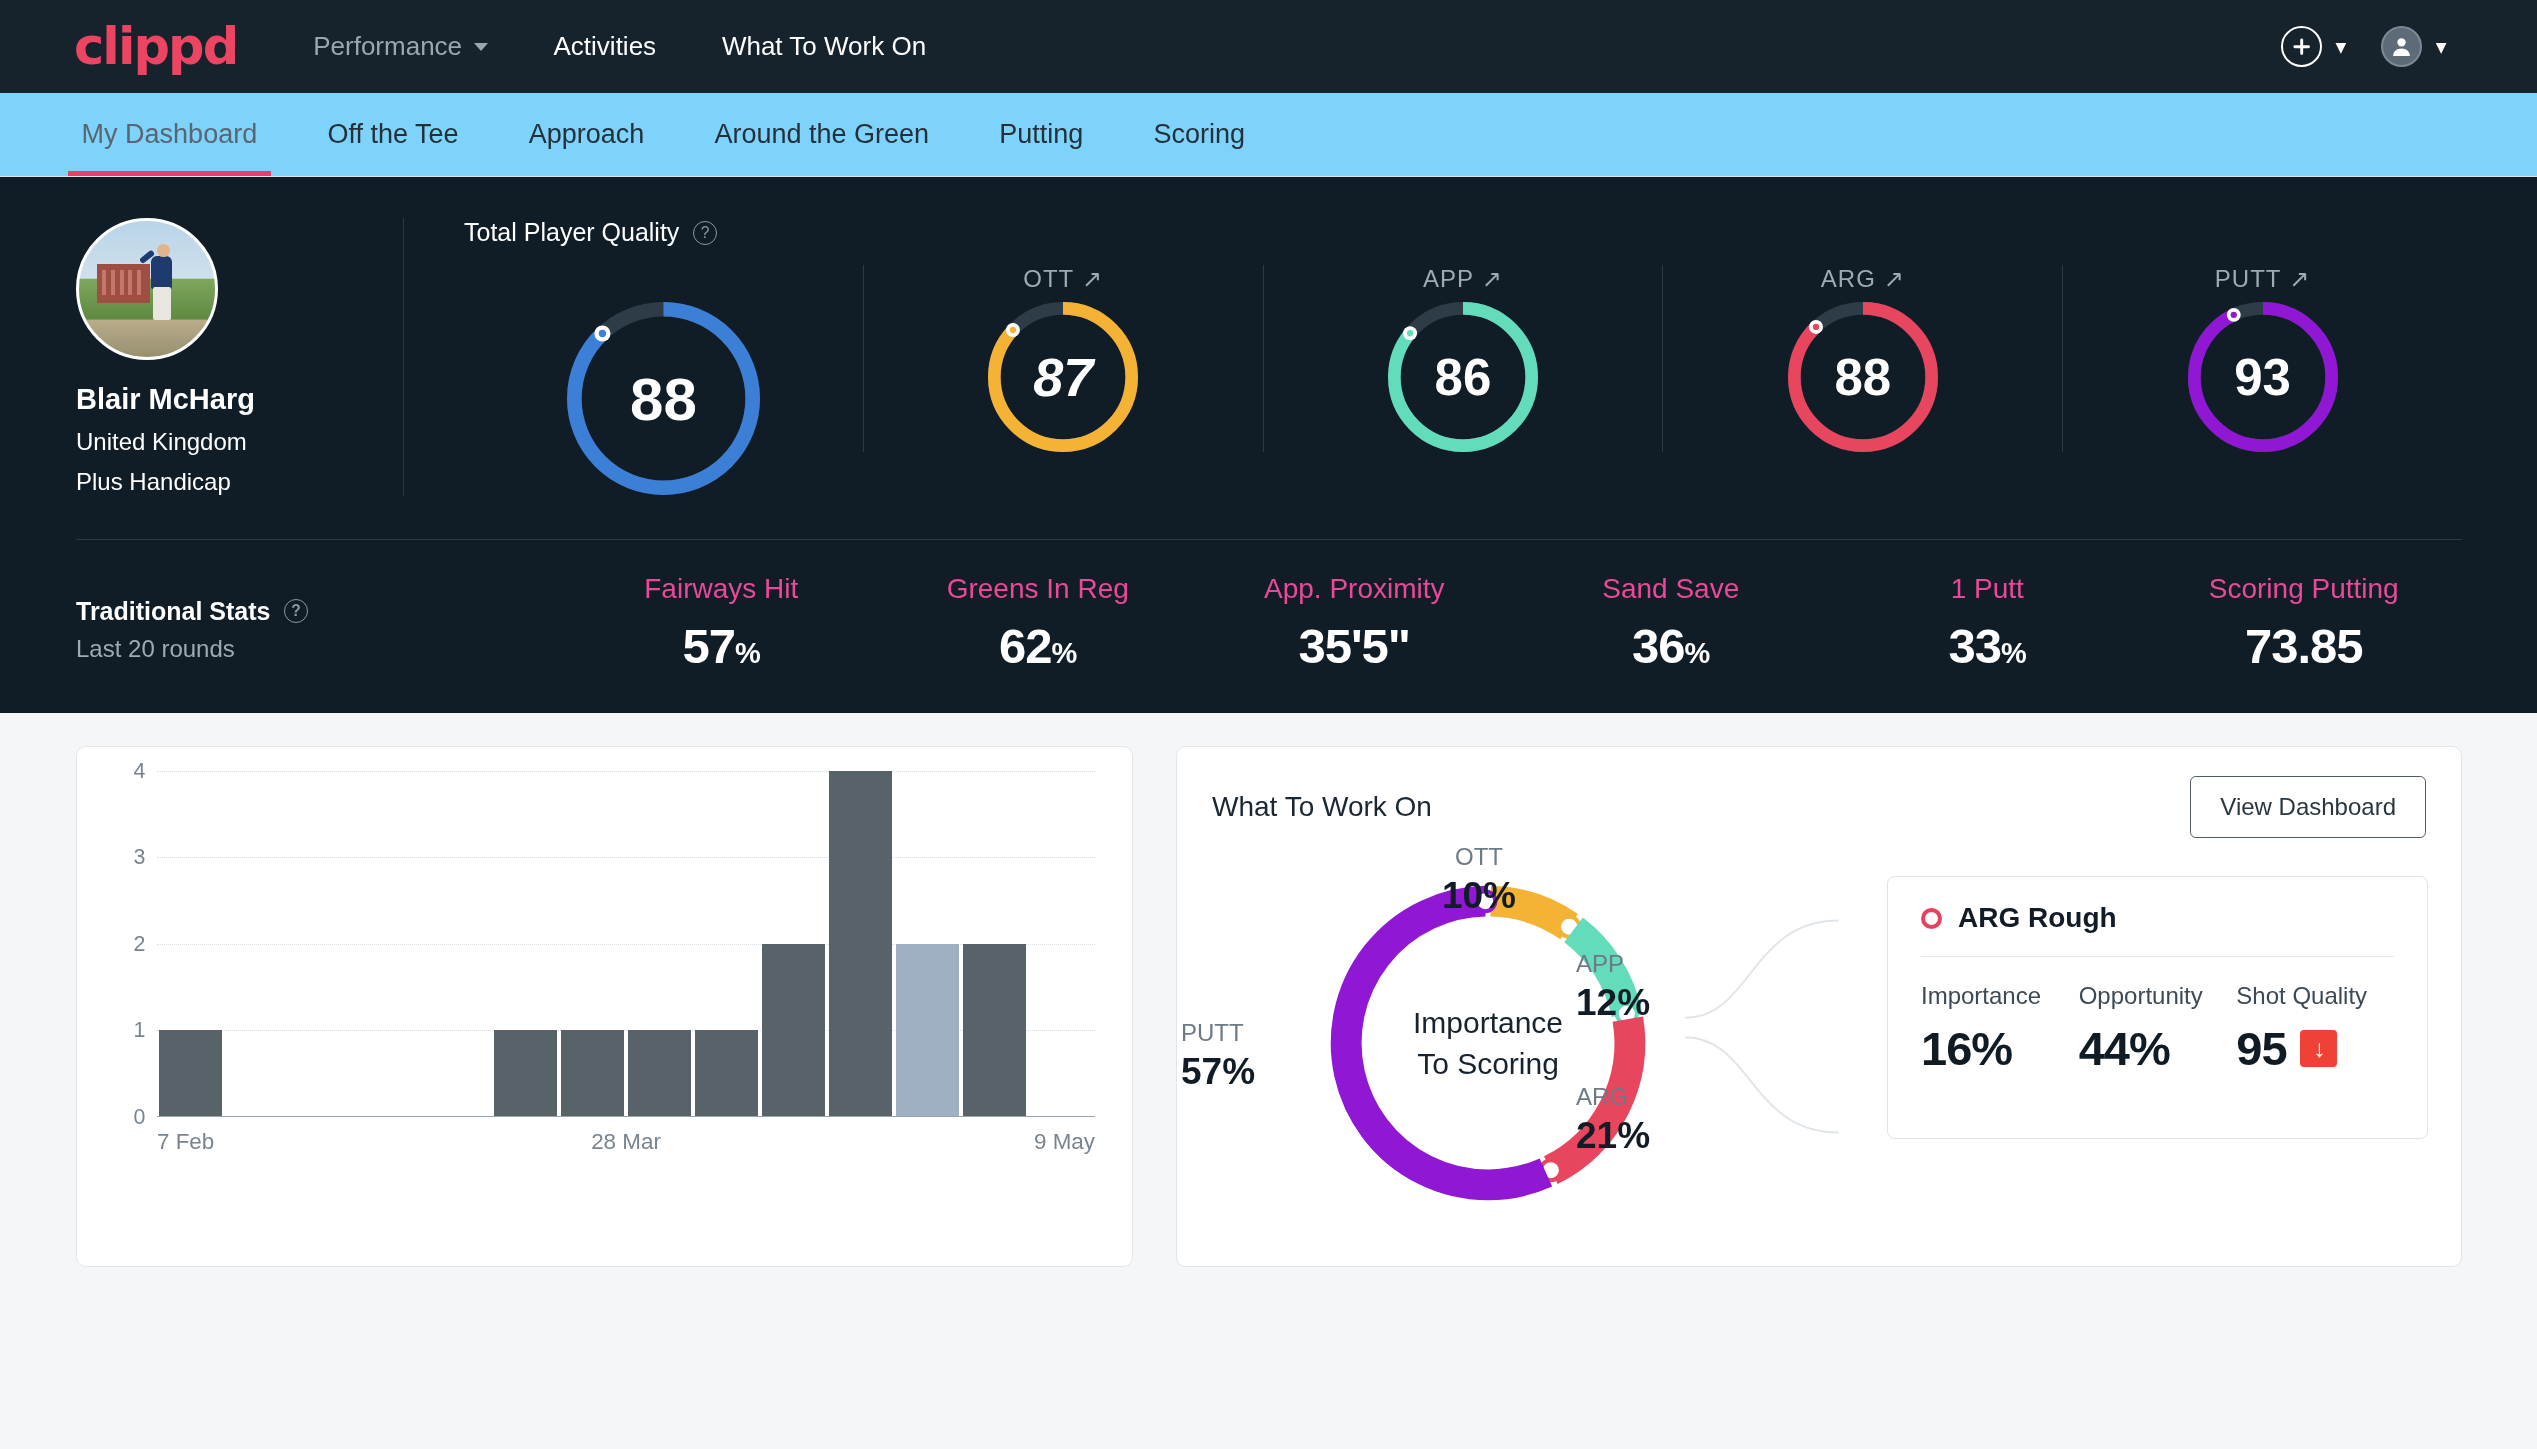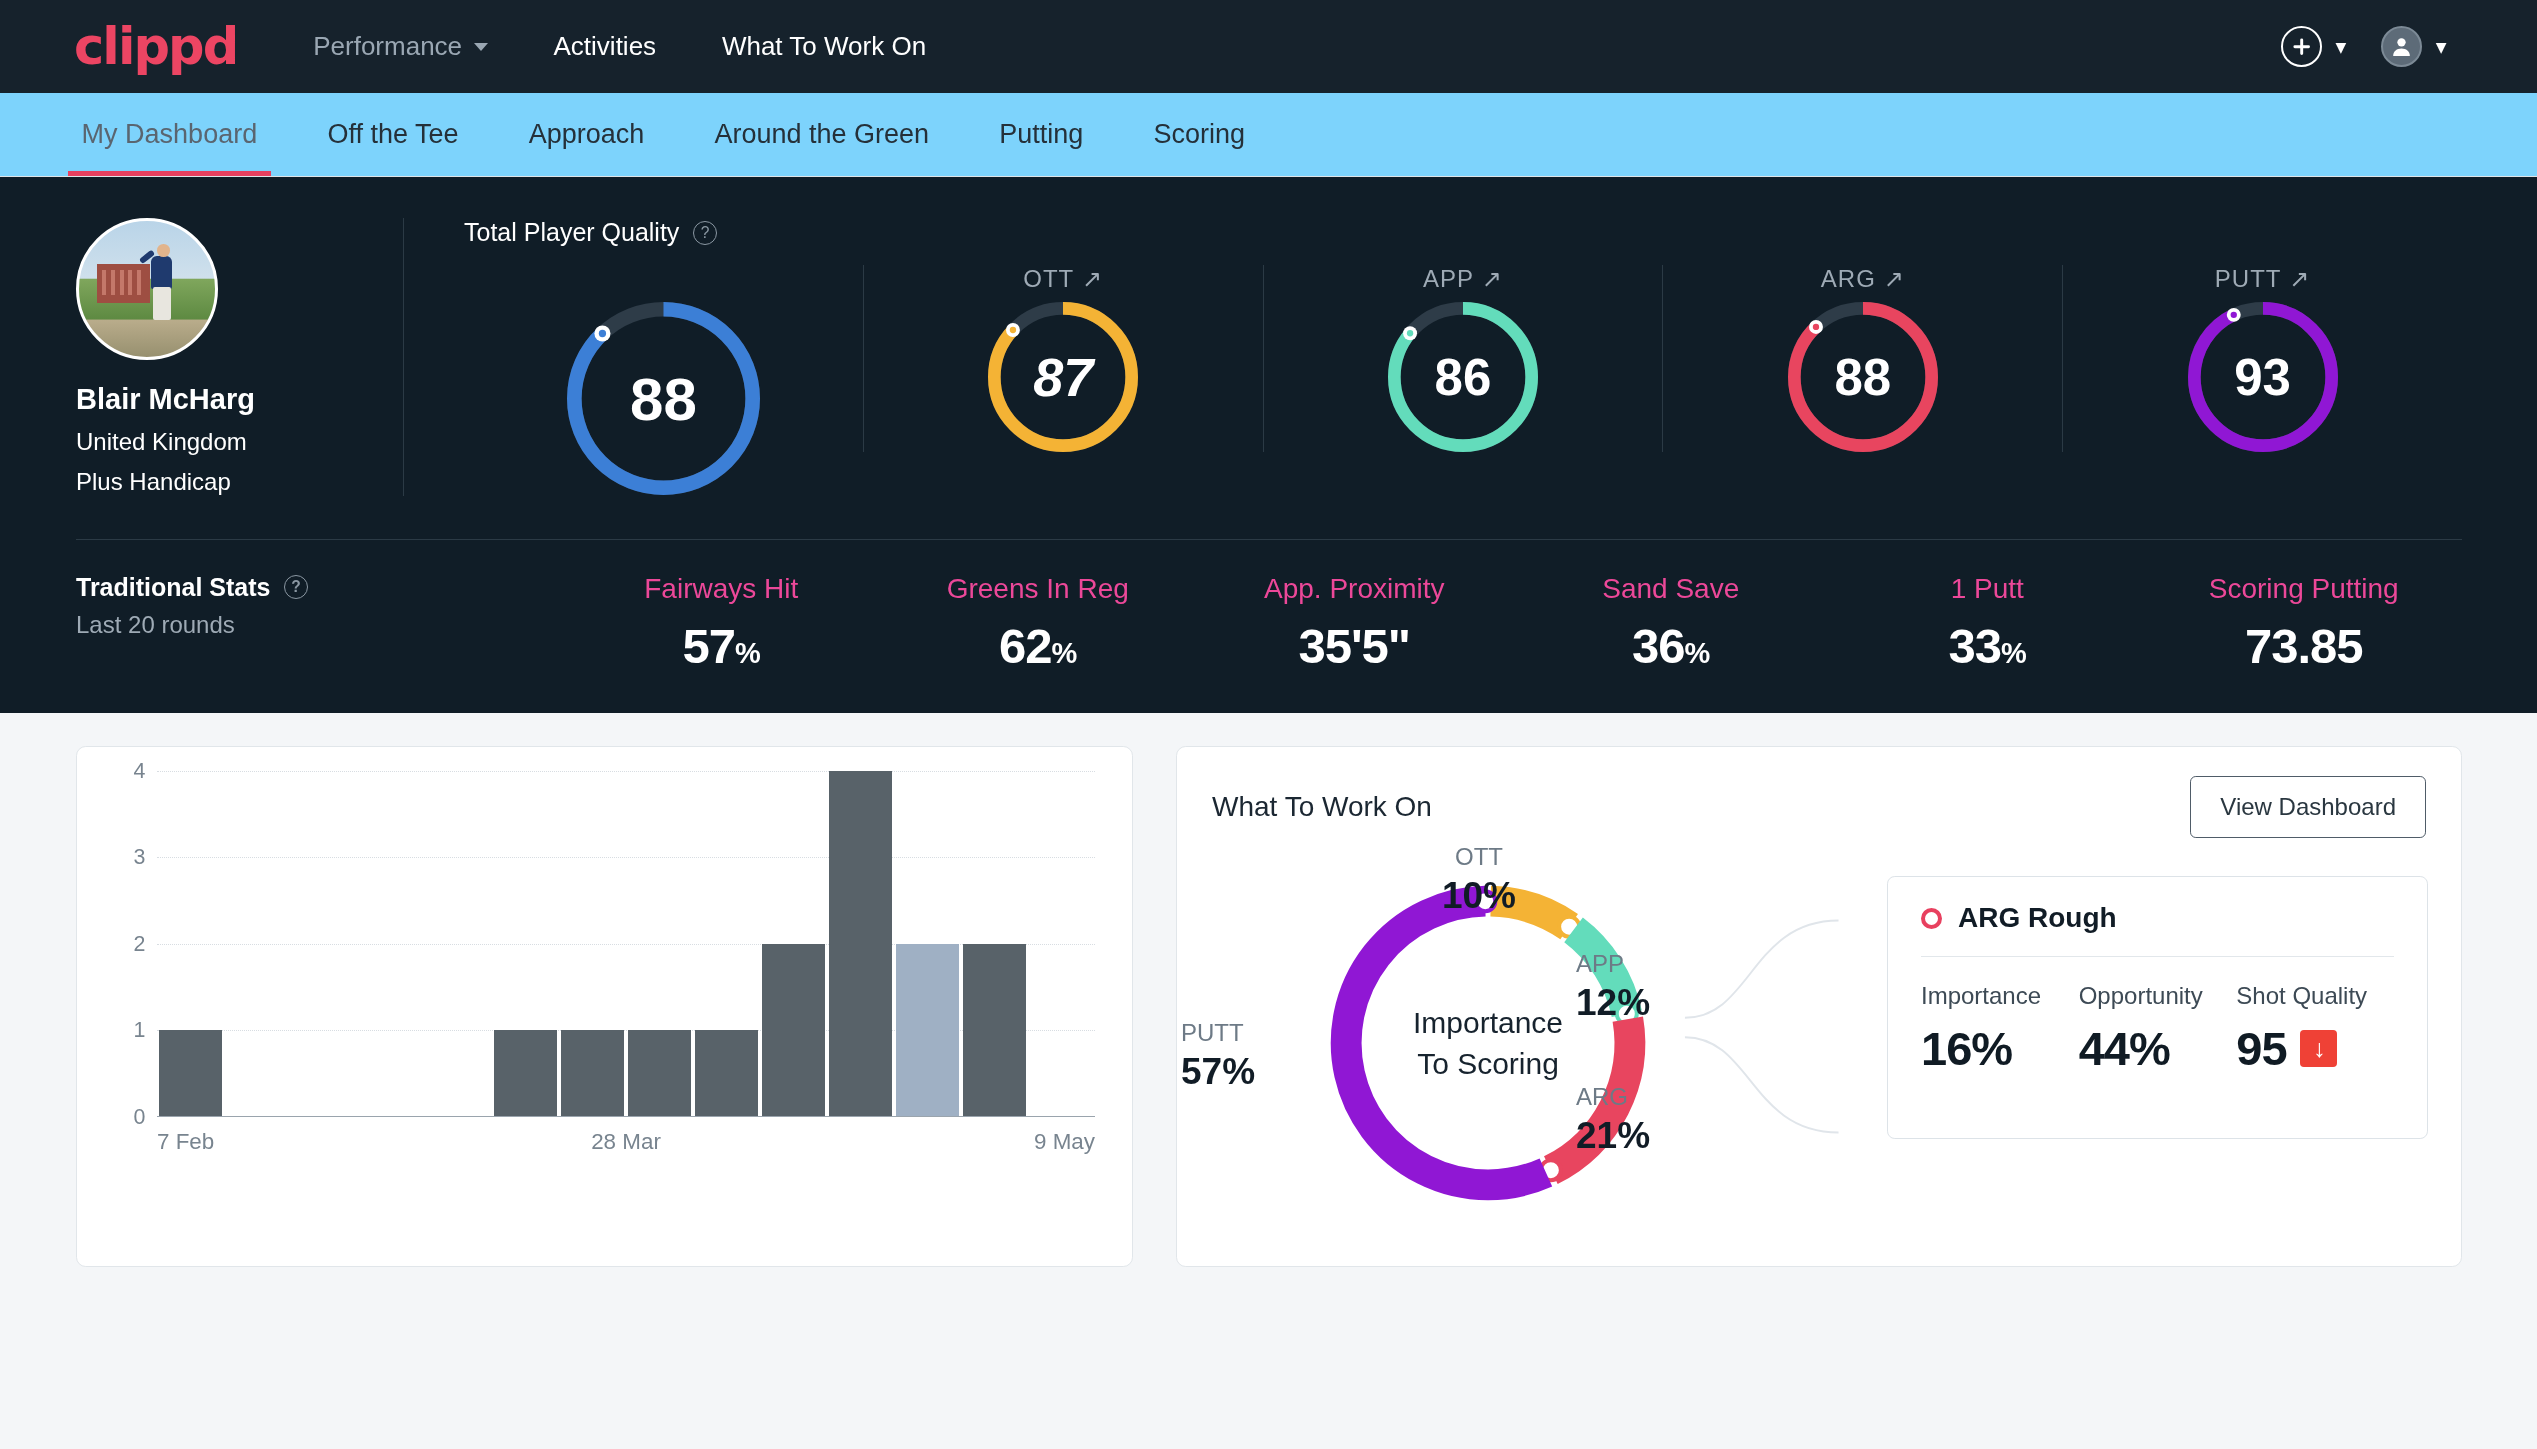--- a/index.html
+++ b/index.html
@@ -83,21 +83,21 @@
     position:absolute; left:0; right:0; text-align:center; color:#fff; font-weight:bold;
     font-family:"Liberation Sans", sans-serif;
   }
 
   
   .trad {
     margin:43px 76px 0 76px; border-top:1px solid #2b3a45; padding-top:33px;
     display:flex; align-items:flex-start;
   }
   .trad-label { width:487px; }
-  .trad-label .t1 { color:#fff;font-size:25px;font-weight:bold;display:flex;align-items:center;gap:13.6px; }
+  .trad-label .t1 { color:#fff;font-size:25px;font-weight:bold;display:flex;align-items:center;gap:13.6px;margin-top:24px; }
   .trad-label .t2 { color:#9eaab5;font-size:24px;margin-top:9.7px; }
   .tstat { flex:1; text-align:center; }
   .tstat .lbl { color:#ec4899; font-size:28px; }
   .tstat .val { color:#fff; font-size:49px; font-weight:bold; margin-top:13.6px; letter-spacing:-1px;}
   .tstat .val .u { font-size:29px; font-weight:bold; }
 
   
   .cards { display:flex; gap:43px; padding:33px 76px 0 76px; }
   .card { background:#fff; border:1px solid #e1e6ea; border-radius:9.7px; }
   .card-head { display:flex; align-items:center; padding:29px 35px 0 35px; }

